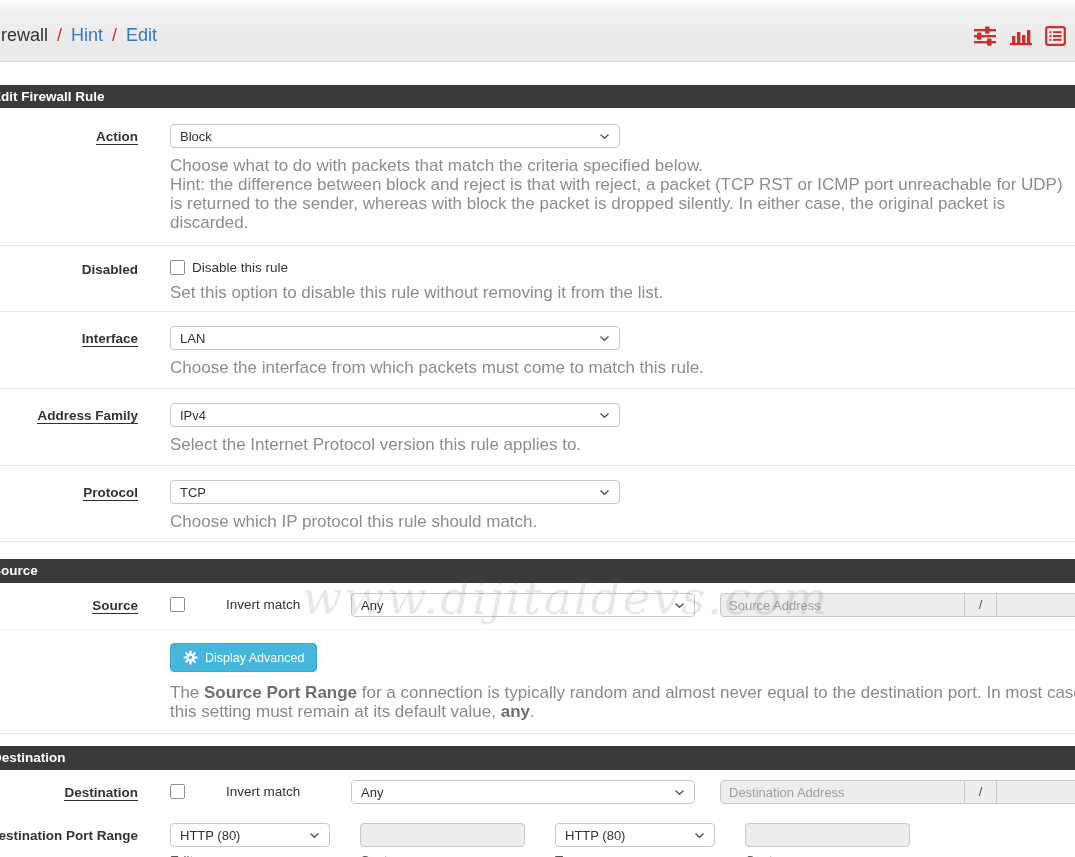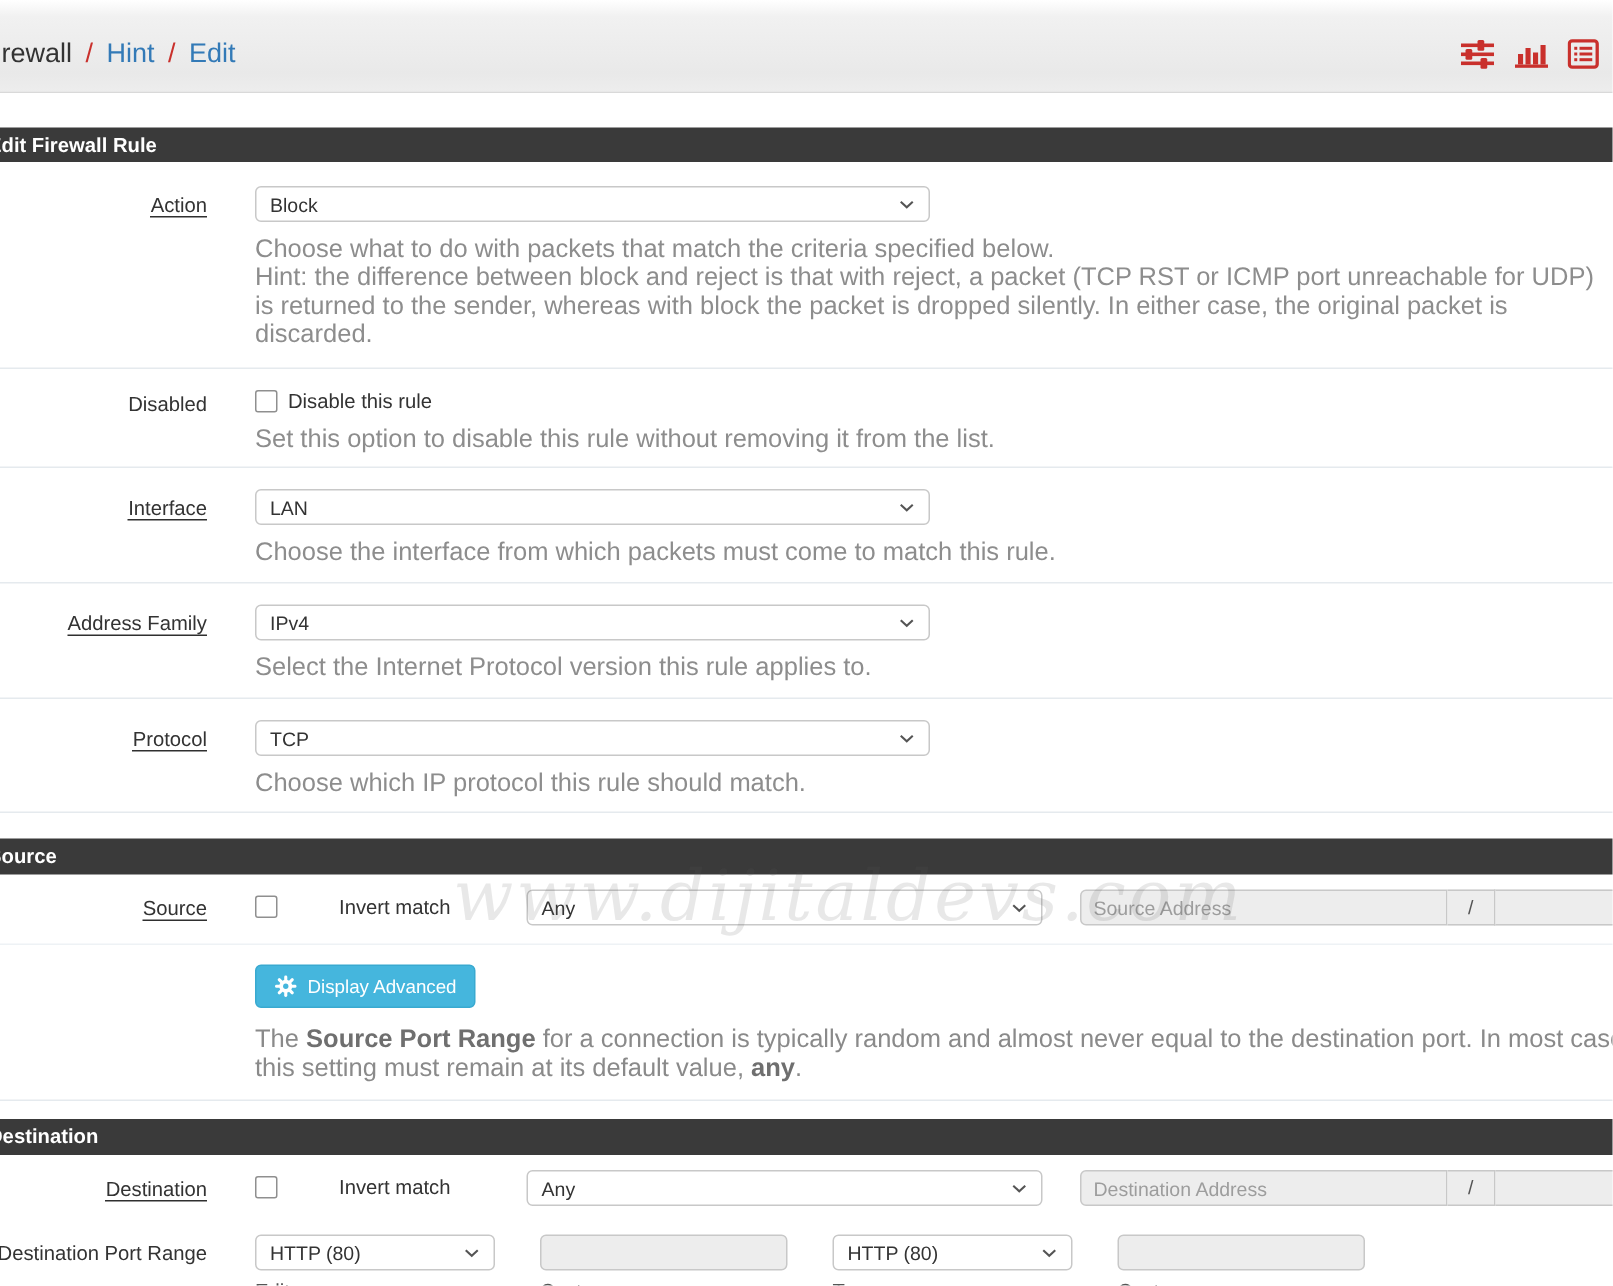--- a/index.html
+++ b/index.html
@@ -30,21 +30,21 @@
   .panel-head,.section-head{
     background:#3a3a3a;color:#fff;font-weight:bold;font-size:13.5px;
     height:23px;line-height:23px;padding-left:10px;box-sizing:border-box;
   }
   .section-head{height:24px;line-height:24px;}
 
   
   .frow{display:flex;box-sizing:border-box;border-bottom:1px solid #e5eaee;}
   .frow.noborder{border-bottom:none;}
   .lbl{width:156px;flex-shrink:0;position:relative;}
-  .lbl span{position:absolute;right:0;top:5px;white-space:nowrap;font-weight:normal;font-size:13.5px;color:#333;}
+  .lbl span{position:absolute;right:0;top:5px;white-space:nowrap;font-weight:bold;font-size:13.5px;color:#333;}
   .lbl span.u{border-bottom:1px solid #2f2f2f;padding-bottom:0px;}
   .fcontent{margin-left:32px;flex:1;min-width:0;}
 
   .help{color:#8d8d8d;font-size:17px;line-height:19px;margin-top:8px;max-width:905px;}
   .help b{color:#8d8d8d;}
 
   
   .sel{
     box-sizing:border-box;height:24px;background:#fff;border:1px solid #c8c8c8;border-radius:4px;
     display:flex;align-items:center;justify-content:space-between;

